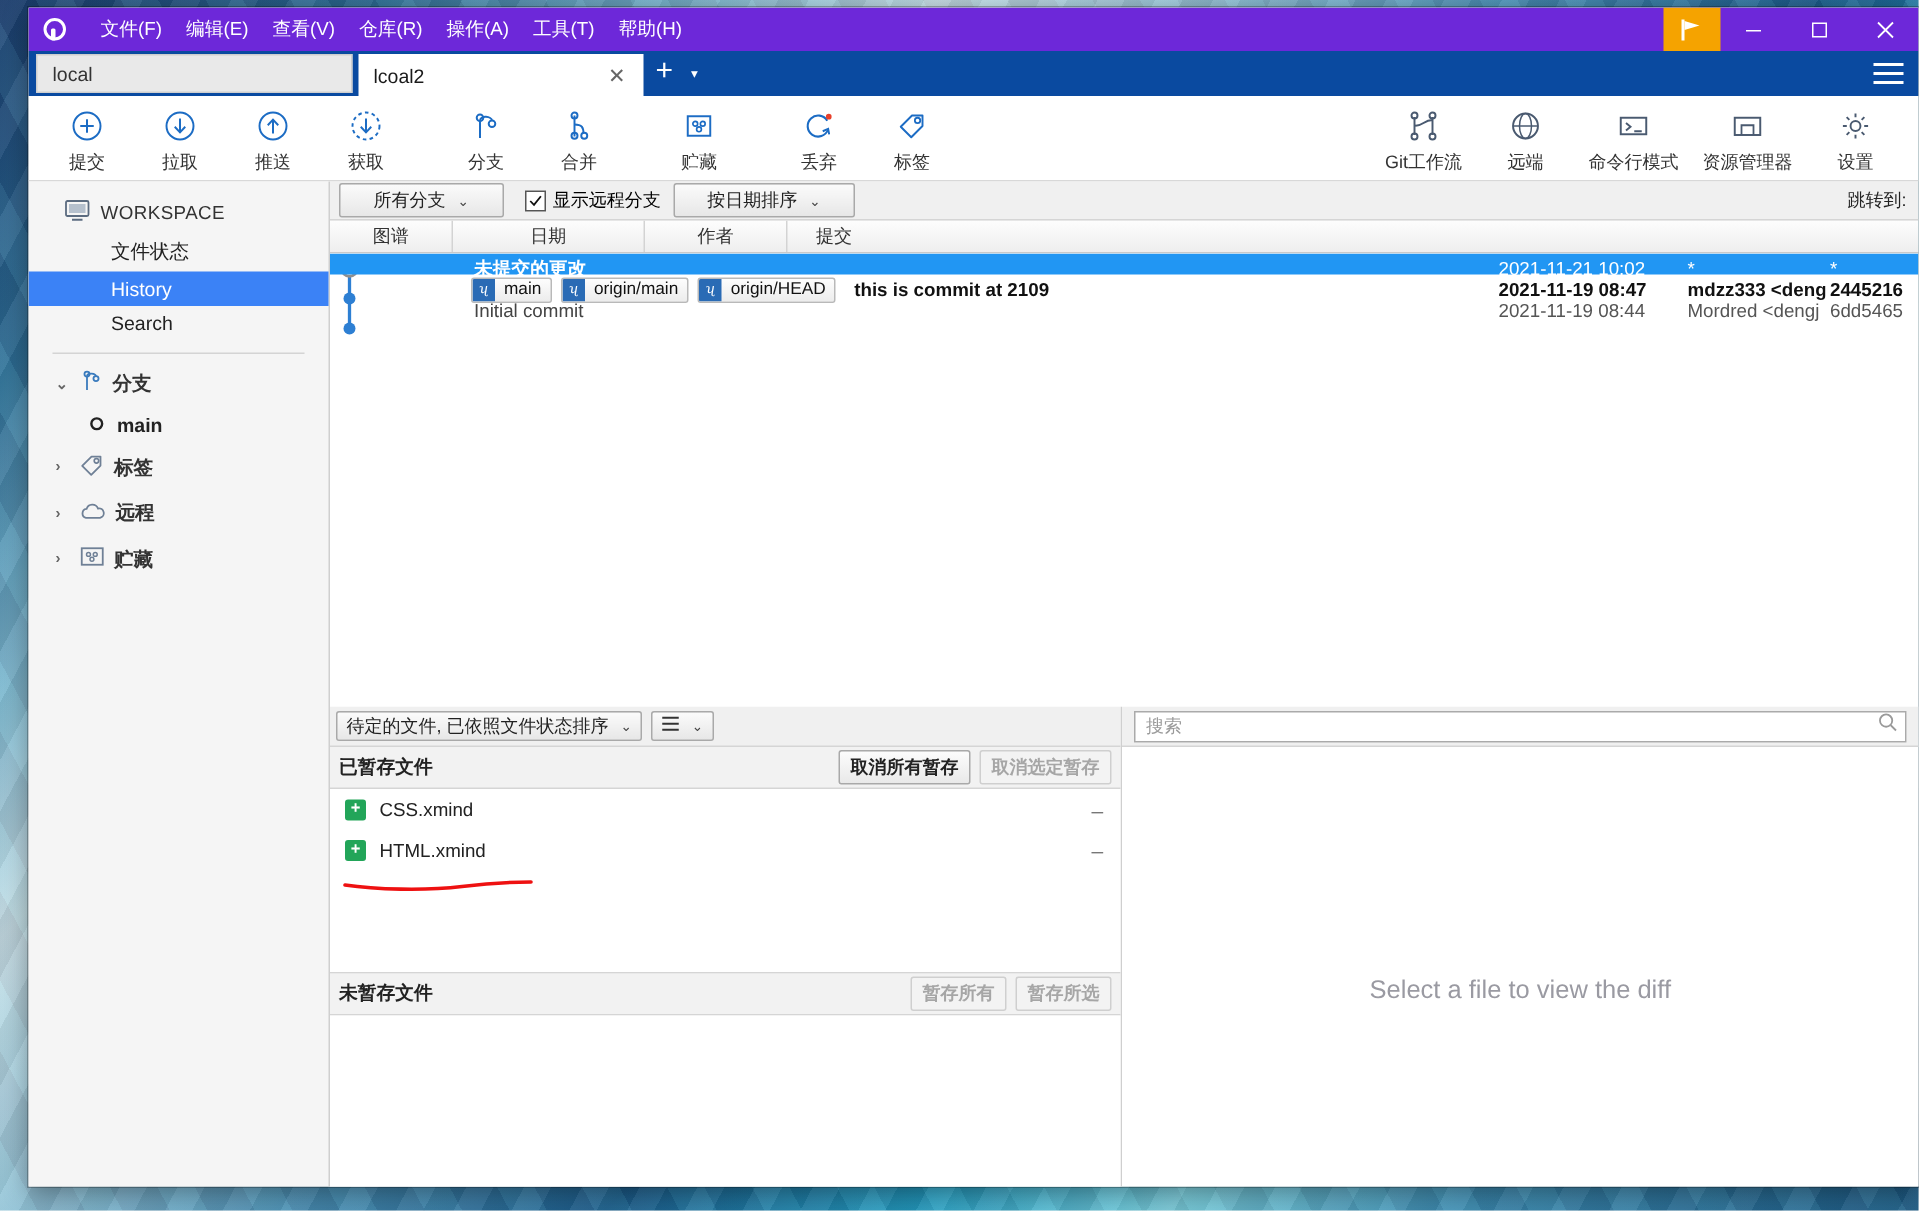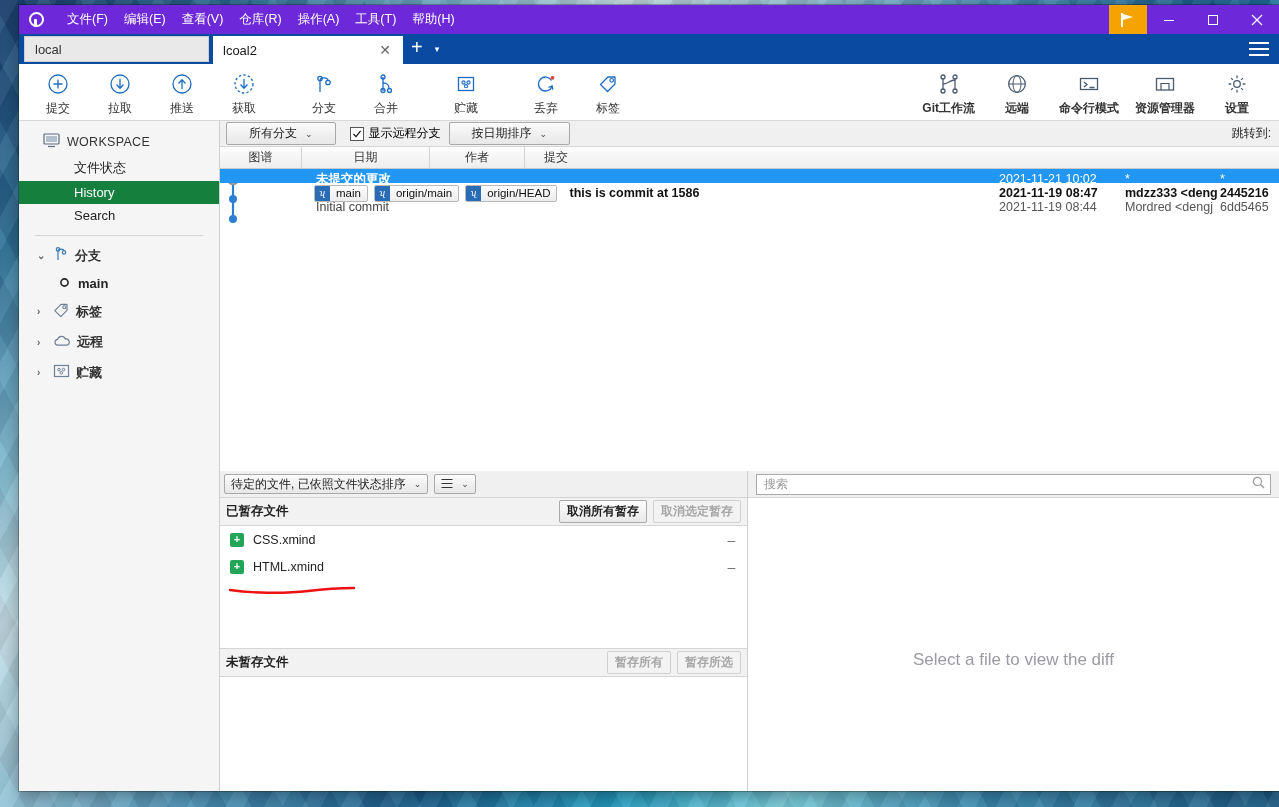--- a/index.html
+++ b/index.html
@@ -90,21 +90,21 @@
     display: flex; align-items: flex-start;
   }
   .tab {
     height: 26px; margin-top: 2px;
     display: flex; align-items: center;
     font-size: 13px; cursor: pointer;
     padding: 0 10px;
   }
   .tab.inactive {
     background: #e9e9e9; color: #333;
-    width: 185px; margin-left: 5px;
+    width: 211px; margin-left: 5px;
     border: 1px solid #cfcfcf;
     box-sizing: border-box;
   }
   .tab.active {
     background: #ffffff; color: #1a1a1a;
     width: 190px; margin-left: 4px; height: 28px; margin-top: 2px;
     justify-content: space-between;
     box-sizing: border-box;
   }
   .tab-close {
@@ -134,21 +134,21 @@
   .tb-group { display: flex; align-items: center; }
   .tb-btn {
     width: 62px; display: flex; flex-direction: column;
     align-items: center; justify-content: center;
     cursor: pointer; padding-top: 4px;
   }
   .tb-ico { height: 26px; display:flex; align-items:center; justify-content:center; }
   .tb-label {
     font-size: 12px; color: #333; margin-top: 3px; white-space: nowrap;
   }
-  .tb-right { margin-left: auto; display: flex; padding-right: 8px; font-weight: bold; }
+  .tb-right { margin-left: auto; display: flex; padding-right: 8px; }
   .tb-right .tb-btn { width: auto; min-width: 52px; padding: 4px 8px 0 8px; }
 
   
   .body {
     display: flex; height: 701px;
   }
 
   
   .sidebar {
     width: 201px; background: #f5f5f5;
@@ -159,21 +159,21 @@
     flex: none;
   }
   .sb-header {
     display: flex; align-items: center; gap: 7px;
     padding: 4px 0 4px 24px; font-size: 12.5px; color: #333;
     letter-spacing: .3px;
   }
   .sb-sub {
     padding: 4px 0 4px 55px; font-size: 13px; color: #222; cursor: pointer;
   }
-  .sb-sub.selected { background: #15803d; color: #fff; }
+  .sb-sub.selected { background: #3b82f6; color: #fff; }
   .sb-divider { height:1px; background:#d4d4d4; margin: 8px 16px 4px 16px; }
   .sb-group {
     display: flex; align-items: center; gap: 6px;
     padding: 6px 0 6px 18px; cursor: pointer; font-weight: bold; color: #333;
   }
   .sb-arrow { width: 10px; font-size: 10px; color: #666; display:inline-block; }
   .sb-branch {
     display: flex; align-items: center; gap: 8px;
     padding: 5px 0 5px 40px; font-weight: bold; font-size: 13px; cursor: pointer;
   }
@@ -662,21 +662,21 @@
               <span class="bt">main</span>
             </span>
             <span class="badge">
               <span class="bi">ʯ</span>
               <span class="bt">origin/main</span>
             </span>
             <span class="badge">
               <span class="bi">ʯ</span>
               <span class="bt">origin/HEAD</span>
             </span>
-            <span class="bold" style="margin-left:6px">this is commit at 1586</span>
+            <span class="bold" style="margin-left:6px">this is commit at 2109</span>
           </div>
           <div class="cell c-date bold">2021-11-19 08:47</div>
           <div class="cell c-author bold">mdzz333 &lt;deng</div>
           <div class="cell c-commit bold">2445216</div>
         </div>
 
         <div class="row">
           <div class="cell c-graph"></div>
           <div class="cell c-desc">
             <span class="initial-commit">Initial commit</span>

